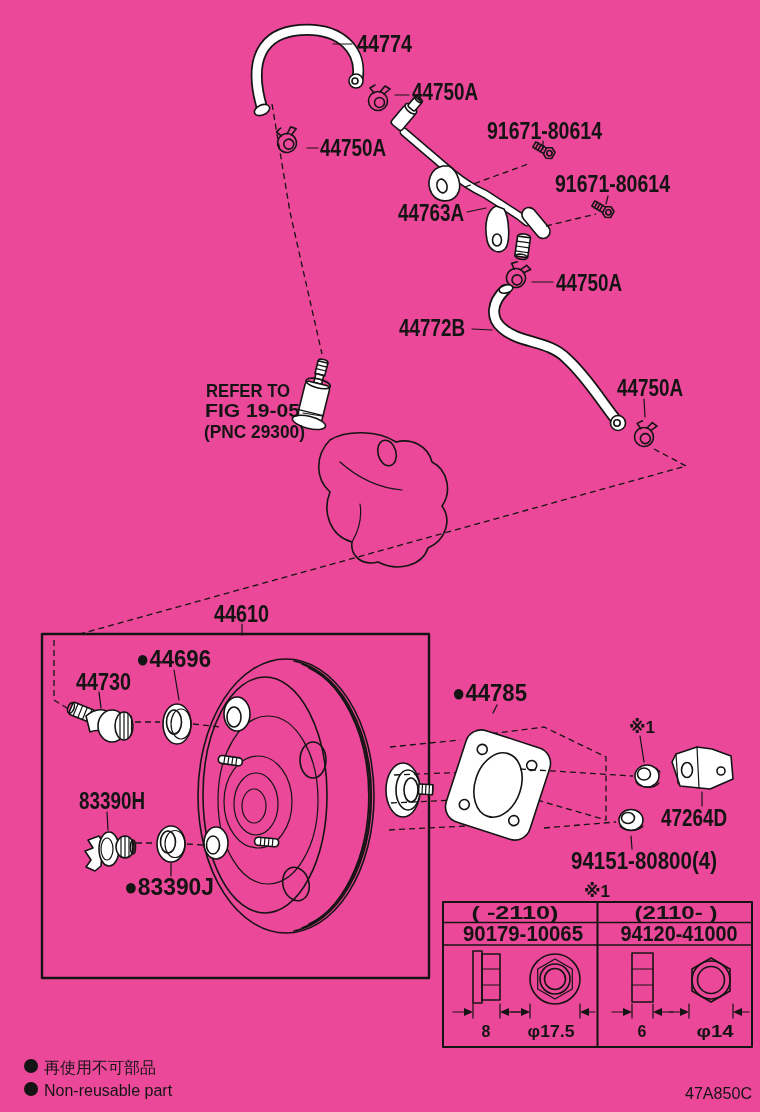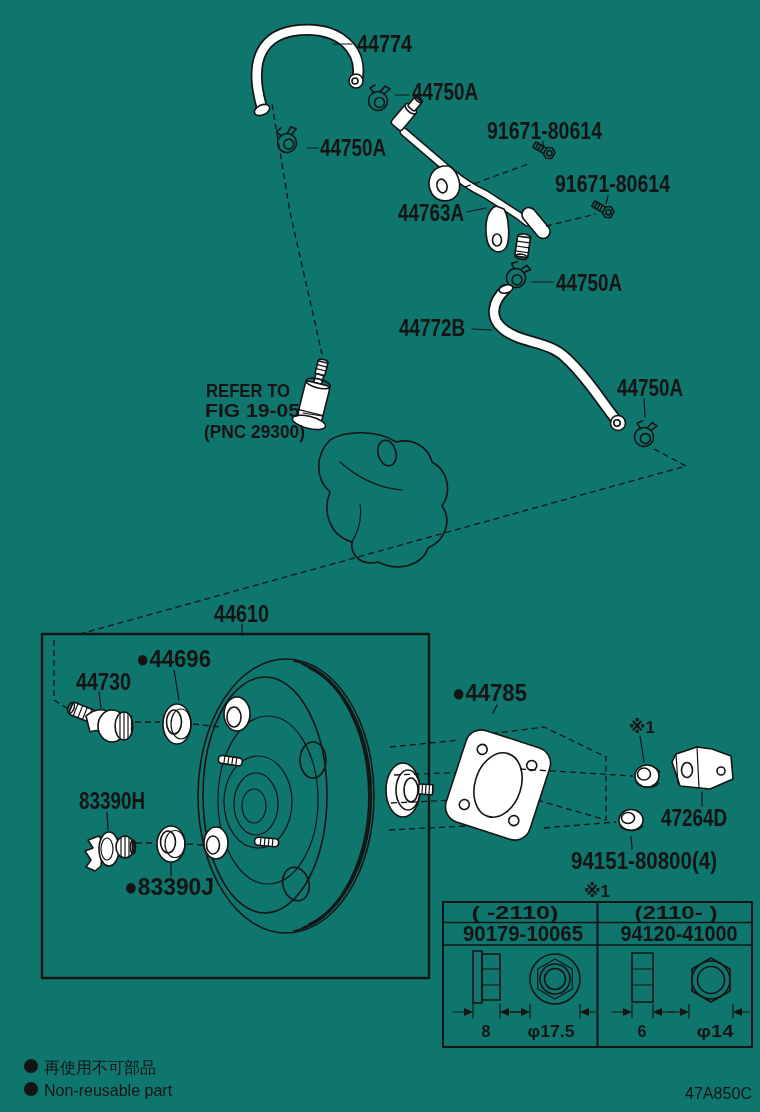--- a/index.html
+++ b/index.html
@@ -1,16 +1,16 @@
 <!DOCTYPE html>
 <html><head>
 <meta charset="utf-8">
 <style>
   html,body{margin:0;padding:0;background:#fff;}
-  .page{position:relative;width:760px;height:1112px;background:#0f766e;overflow:hidden;}
+  .page{position:relative;width:760px;height:1112px;background:#ec4899;overflow:hidden;}
   svg{position:absolute;left:0;top:0;}
   .ln{stroke:#141414;fill:none;stroke-width:1.6;stroke-linecap:round;stroke-linejoin:round;}
   .thin{stroke-width:1.2;}
   .thick{stroke-width:2.4;}
   .tbl{stroke-width:2;}
   .tbl2{stroke-width:1.4;}
   .dash{stroke:#141414;fill:none;stroke-width:1.3;stroke-dasharray:6 4;stroke-linecap:butt;}
   .wf{fill:#fff;}
   .bk{fill:#141414;stroke:none;}
   .hoseO{stroke:#141414;stroke-width:12;fill:none;stroke-linecap:round;}

